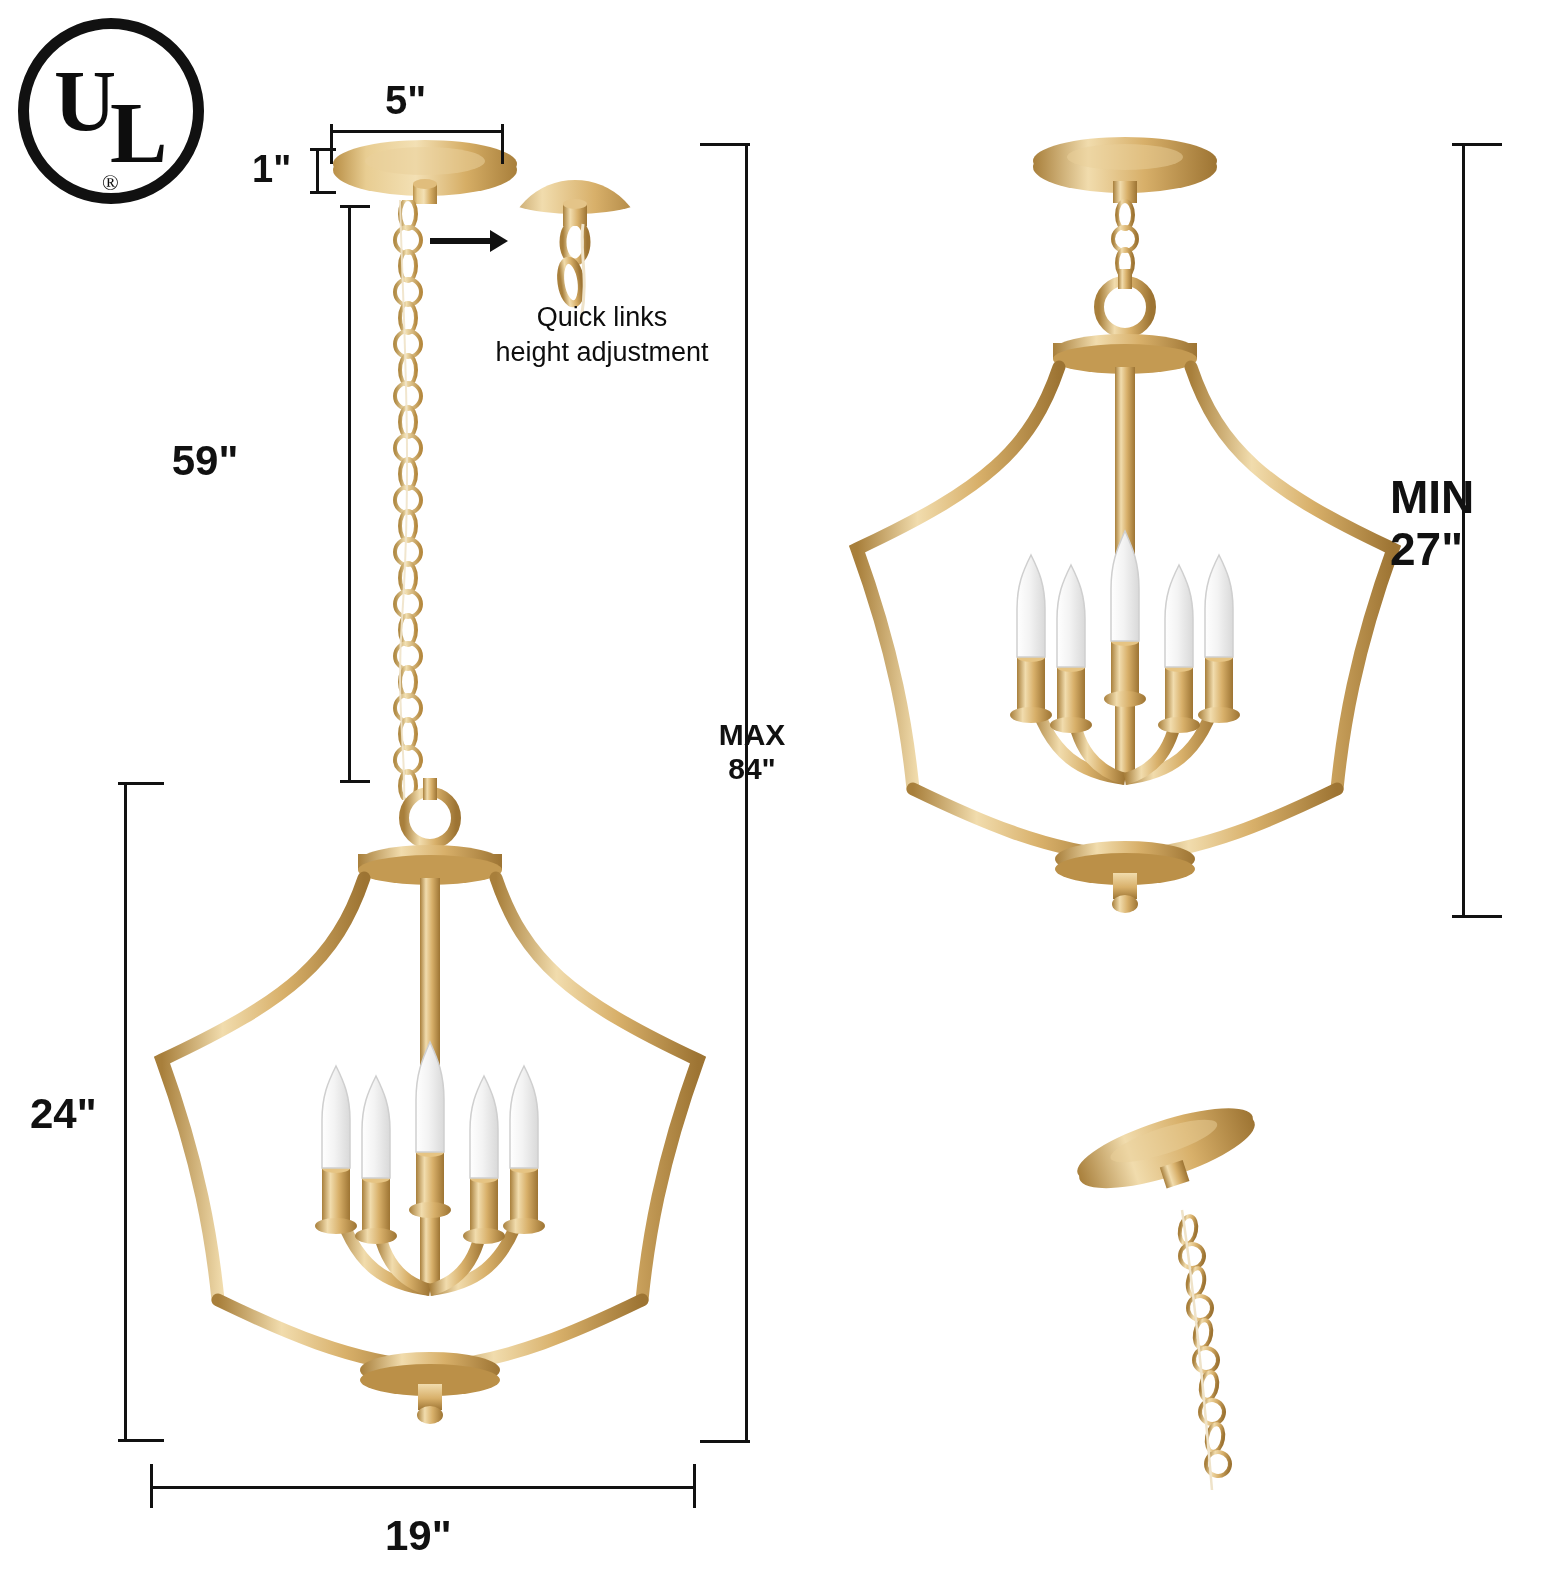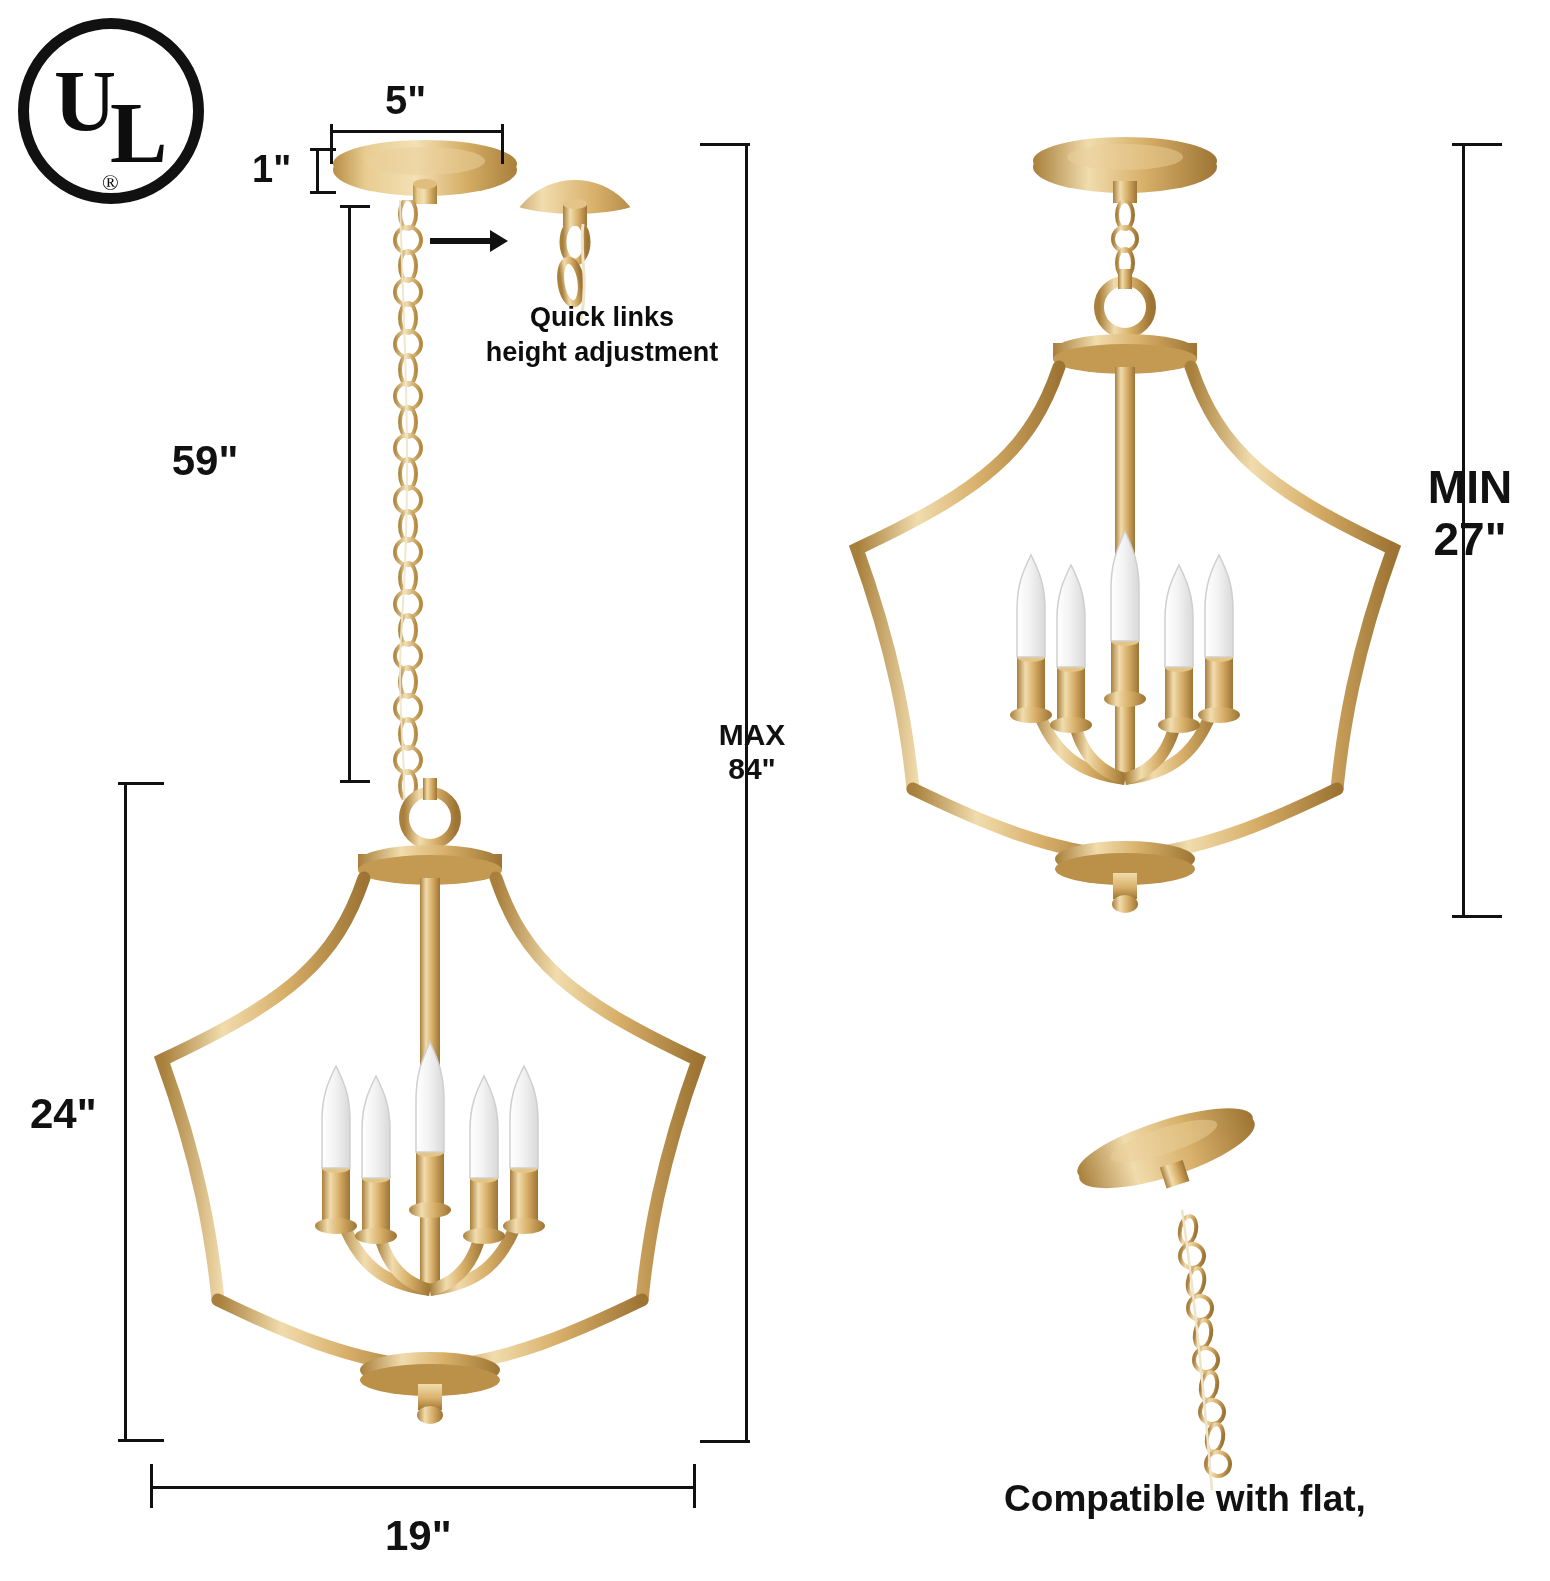--- a/index.html
+++ b/index.html
@@ -65,21 +65,21 @@
 
   
   #quick-link-circle {
     left: 505px; top: 180px; width: 140px; height: 140px;
     border-radius: 50%;
     overflow: hidden;
     background: #ffffff;
   }
   #quick-link-text {
     left: 452px; top: 300px; width: 300px;
-    font-size: 27px; font-weight: bold; line-height: 1.28;
+    font-size: 27px; font-weight: normal; line-height: 1.28;
     text-align: center;
   }
   .arrow-shaft { position: absolute; background: #111; }
   .arrow-head {
     position: absolute;
     width: 0; height: 0;
     border-top: 11px solid transparent;
     border-bottom: 11px solid transparent;
     border-left: 18px solid #111;
   }
@@ -416,20 +416,19 @@
 <div class="abs dim-text" style="left:30px; top:1090px; font-size:42px;">24"</div>
 
 <div class="abs line hline" style="left:150px; top:1486px; width:546px;"></div>
 <div class="abs line vline" style="left:150px; top:1464px; height:44px;"></div>
 <div class="abs line vline" style="left:693px; top:1464px; height:44px;"></div>
 <div class="abs dim-text" style="left:385px; top:1512px; font-size:42px;">19"</div>
 
 <div class="abs line vline" style="left:1462px; top:143px; height:775px;"></div>
 <div class="abs line hline" style="left:1452px; top:143px; width:50px;"></div>
 <div class="abs line hline" style="left:1452px; top:915px; width:50px;"></div>
-<div class="abs dim-text" style="left:1390px; top:462px; font-size:46px; text-align:center; width:160px;">
+<div class="abs dim-text" style="left:1390px; top:472px; font-size:46px; text-align:left; width:160px;">
   <div>MIN</div>
   <div>27"</div>
 </div>
 
 <div class="abs dim-text" style="left:830px; top:1476px; width:710px; font-size:37px; text-align:center; line-height:1.22;">
-  <div>Compatible with flat,</div>
 </div>
 
 </body></html>

